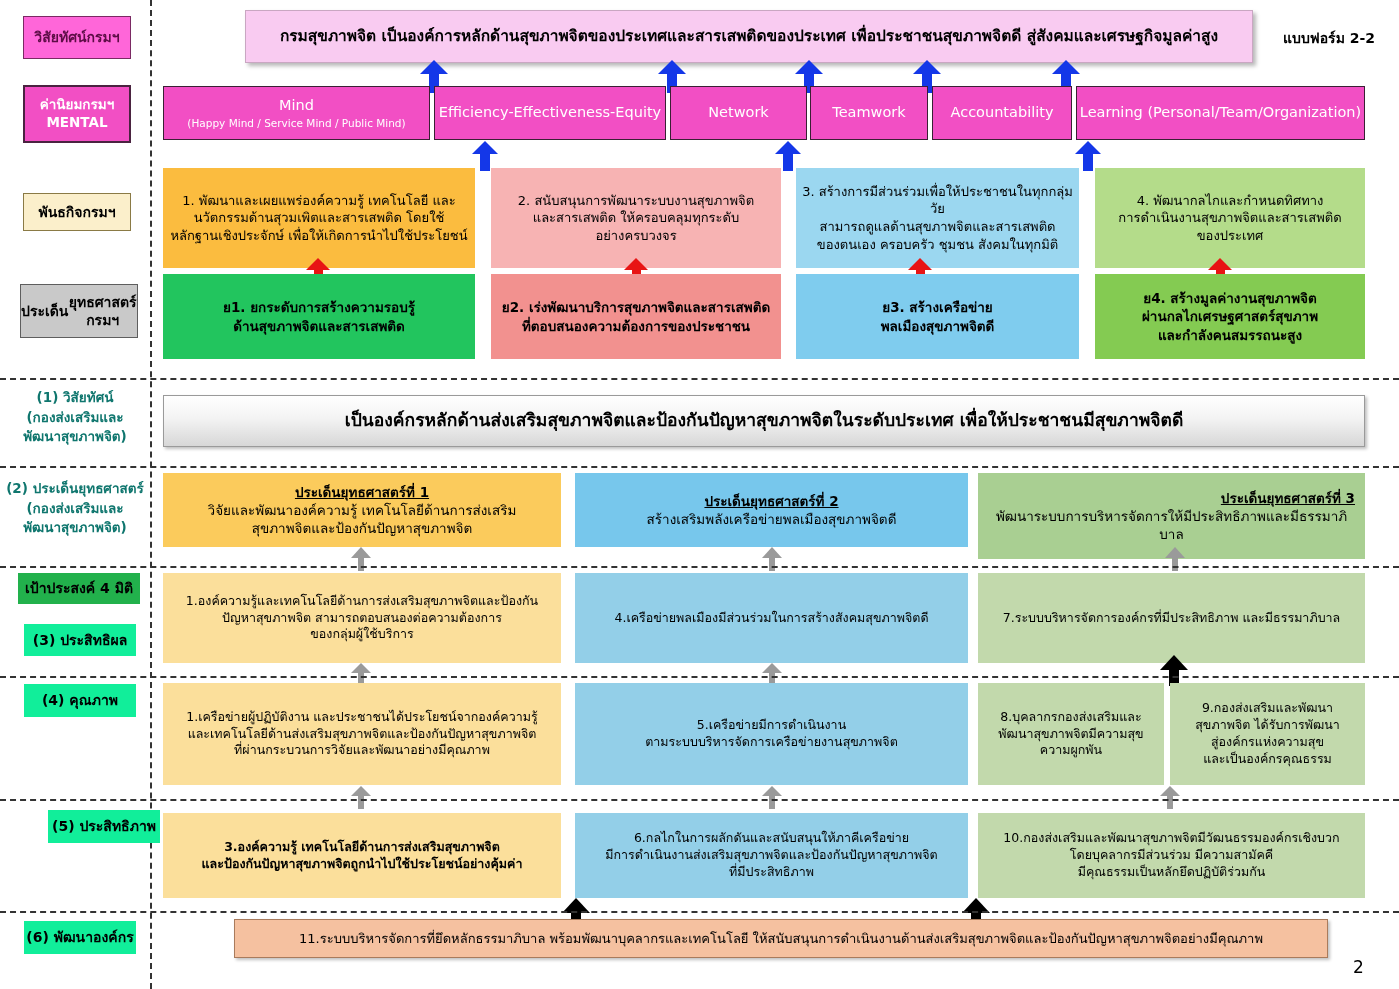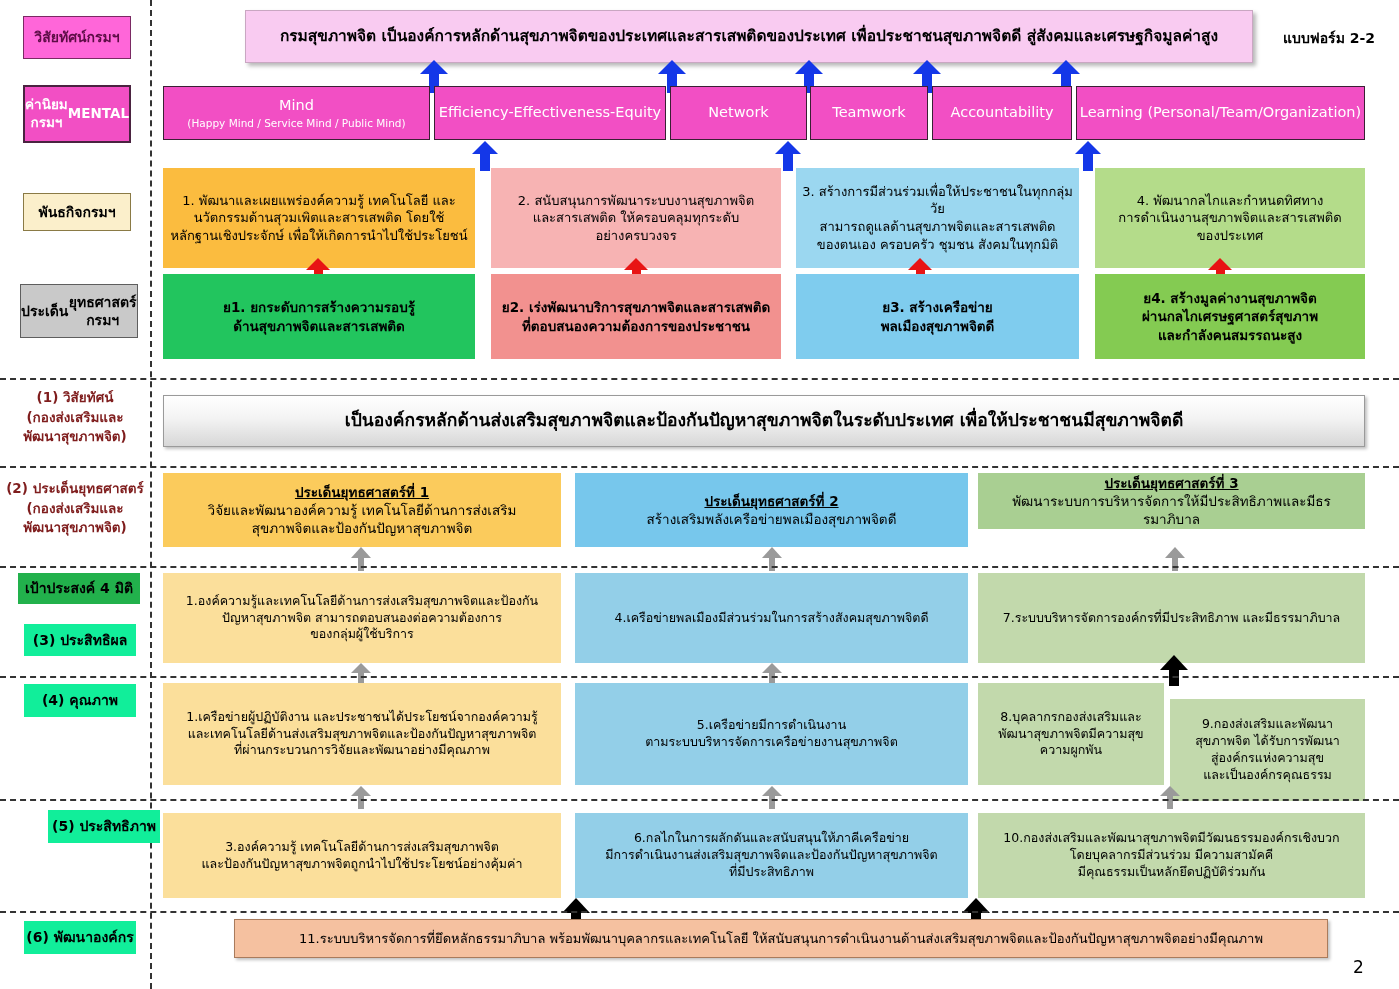--- a/index.html
+++ b/index.html
@@ -38,21 +38,21 @@
   .chip-vision   { background:#FF66D9; border:1.5px solid #7a2a63; color:#5d0d46; }
   .chip-values   { background:#F24FC4; border:2px solid #4a2340;  color:#ffffff; }
   .chip-mission  { background:#FBEFCB; border:1.5px solid #8a7a45; color:#000; }
   .chip-issue    { background:#C9C9C9; border:1.5px solid #5e5e5e; color:#000; }
   .chip-goal4    { background:#22B14C; color:#000; }
   .chip-green    { background:#11EE9A; color:#000; }
 
   
   .plainlabel {
     position: absolute; text-align:center; line-height:1.45;
-    font-weight: bold; color:#7f1d1d;
+    font-weight: bold; color:#0f766e;
   }
 
   
   .vision-banner {
     background: #F9CBF1;
     border: 1px solid #c9a7c2;
     box-shadow: 3px 3px 4px rgba(0,0,0,.28);
     color: #000; font-weight: bold;
   }
   .value-box {
@@ -126,21 +126,21 @@
 <div class="canvas">
 
   <div class="vdash" style="left:150px; top:0px; height:989px;"></div>
 
   <div class="formtag" style="left:1283px; top:27px; font-size:14px;">แบบฟอร์ม 2-2</div>
 
   <div class="pagenum" style="left:1353px; top:957px; font-size:17px;">2</div>
 
   <div class="chip chip-vision" style="left:23px; top:16px; width:108px; height:43px; font-size:14px;">วิสัยทัศน์กรมฯ</div>
 
-  <div class="chip chip-values" style="left:23px; top:85px; width:108px; height:58px; font-size:13.5px; flex-direction:row;">
+  <div class="chip chip-values" style="left:23px; top:85px; width:108px; height:58px; font-size:13.5px; flex-direction:column;">
     <span>ค่านิยมกรมฯ</span>
     <span>MENTAL</span>
   </div>
 
   <div class="chip chip-mission" style="left:23px; top:193px; width:108px; height:38px; font-size:14px;">พันธกิจกรมฯ</div>
 
   <div class="chip chip-issue" style="left:20px; top:284px; width:118px; height:54px; font-size:14px; flex-direction:row;">
     <span>ประเด็น</span>
     <span>ยุทธศาสตร์กรมฯ</span>
   </div>
@@ -287,21 +287,21 @@
 
   <div class="box strat s1" style="left:163px; top:473px; width:398px; height:74px; font-size:13.5px; padding:4px 6px;">
     <span class="hd">ประเด็นยุทธศาสตร์ที่ 1</span>
     <span class="bd">วิจัยและพัฒนาองค์ความรู้ เทคโนโลยีด้านการส่งเสริม</span>
     <span class="bd">สุขภาพจิตและป้องกันปัญหาสุขภาพจิต</span>
   </div>
   <div class="box strat s2" style="left:575px; top:473px; width:393px; height:74px; font-size:13.5px; padding:4px 6px;">
     <span class="hd">ประเด็นยุทธศาสตร์ที่ 2</span>
     <span class="bd">สร้างเสริมพลังเครือข่ายพลเมืองสุขภาพจิตดี</span>
   </div>
-  <div class="box strat s3" style="left:978px; top:473px; width:387px; height:56px; font-size:13.5px; padding:4px 20px;">
+  <div class="box strat s3" style="left:978px; top:473px; width:387px; height:86px; font-size:13.5px; padding:4px 10px;align-items:flex-end;">
     <span class="hd">ประเด็นยุทธศาสตร์ที่ 3</span>
     <span class="bd">พัฒนาระบบการบริหารจัดการให้มีประสิทธิภาพและมีธรรมาภิบาล</span>
   </div>
 
   <div class="upArrow" style="left:351px; top:547px; width:20px; height:24px;">
     <div class="head" style="border-width:0 10px 11px 10px; border-color:transparent transparent #9a9a9a transparent;"></div>
     <div class="stem arr-grey" style="left:7px; top:10px; width:6px; height:14px;"></div>
   </div>
   <div class="upArrow" style="left:762px; top:547px; width:20px; height:24px;">
     <div class="head" style="border-width:0 10px 11px 10px; border-color:transparent transparent #9a9a9a transparent;"></div>
@@ -348,21 +348,21 @@
   </div>
   <div class="box goal g-blue" style="left:575px; top:683px; width:393px; height:102px; font-size:12.5px; padding:4px 6px;">
     <span>5.เครือข่ายมีการดำเนินงาน</span>
     <span>ตามระบบบริหารจัดการเครือข่ายงานสุขภาพจิต</span>
   </div>
   <div class="box goal g-green" style="left:978px; top:683px; width:186px; height:102px; font-size:12.5px; padding:4px 6px;">
     <span>8.บุคลากรกองส่งเสริมและ</span>
     <span>พัฒนาสุขภาพจิตมีความสุข</span>
     <span>ความผูกพัน</span>
   </div>
-  <div class="box goal g-green" style="left:1170px; top:683px; width:195px; height:102px; font-size:12.5px; padding:4px 6px;margin-top:16px;">
+  <div class="box goal g-green" style="left:1170px; top:683px; width:195px; height:102px; font-size:12.5px; padding:4px 6px;">
     <span>9.กองส่งเสริมและพัฒนา</span>
     <span>สุขภาพจิต ได้รับการพัฒนา</span>
     <span>สู่องค์กรแห่งความสุข</span>
     <span>และเป็นองค์กรคุณธรรม</span>
   </div>
 
   <div class="upArrow" style="left:351px; top:786px; width:20px; height:23px;">
     <div class="head" style="border-width:0 10px 10px 10px; border-color:transparent transparent #9a9a9a transparent;"></div>
     <div class="stem arr-grey" style="left:7px; top:9px; width:6px; height:14px;"></div>
   </div>
@@ -370,21 +370,21 @@
     <div class="head" style="border-width:0 10px 10px 10px; border-color:transparent transparent #9a9a9a transparent;"></div>
     <div class="stem arr-grey" style="left:7px; top:9px; width:6px; height:14px;"></div>
   </div>
   <div class="upArrow" style="left:1160px; top:786px; width:20px; height:23px;">
     <div class="head" style="border-width:0 10px 10px 10px; border-color:transparent transparent #9a9a9a transparent;"></div>
     <div class="stem arr-grey" style="left:7px; top:9px; width:6px; height:14px;"></div>
   </div>
 
   <div class="hdash" style="left:0px; top:799px; width:1399px;"></div>
 
-  <div class="box goal g-yellow" style="left:163px; top:813px; width:398px; height:85px; font-size:12.5px; padding:4px 12px;">
+  <div class="box goal g-yellow" style="left:163px; top:813px; width:398px; height:85px; font-size:12.5px; padding:4px 12px;font-weight:bold;">
     <span>3.องค์ความรู้ เทคโนโลยีด้านการส่งเสริมสุขภาพจิต</span>
     <span>และป้องกันปัญหาสุขภาพจิตถูกนำไปใช้ประโยชน์อย่างคุ้มค่า</span>
   </div>
   <div class="box goal g-blue" style="left:575px; top:813px; width:393px; height:85px; font-size:12.5px; padding:4px 6px;">
     <span>6.กลไกในการผลักดันและสนับสนุนให้ภาคีเครือข่าย</span>
     <span>มีการดำเนินงานส่งเสริมสุขภาพจิตและป้องกันปัญหาสุขภาพจิต</span>
     <span>ที่มีประสิทธิภาพ</span>
   </div>
   <div class="box goal g-green" style="left:978px; top:813px; width:387px; height:85px; font-size:12.5px; padding:4px 6px;">
     <span>10.กองส่งเสริมและพัฒนาสุขภาพจิตมีวัฒนธรรมองค์กรเชิงบวก</span>

